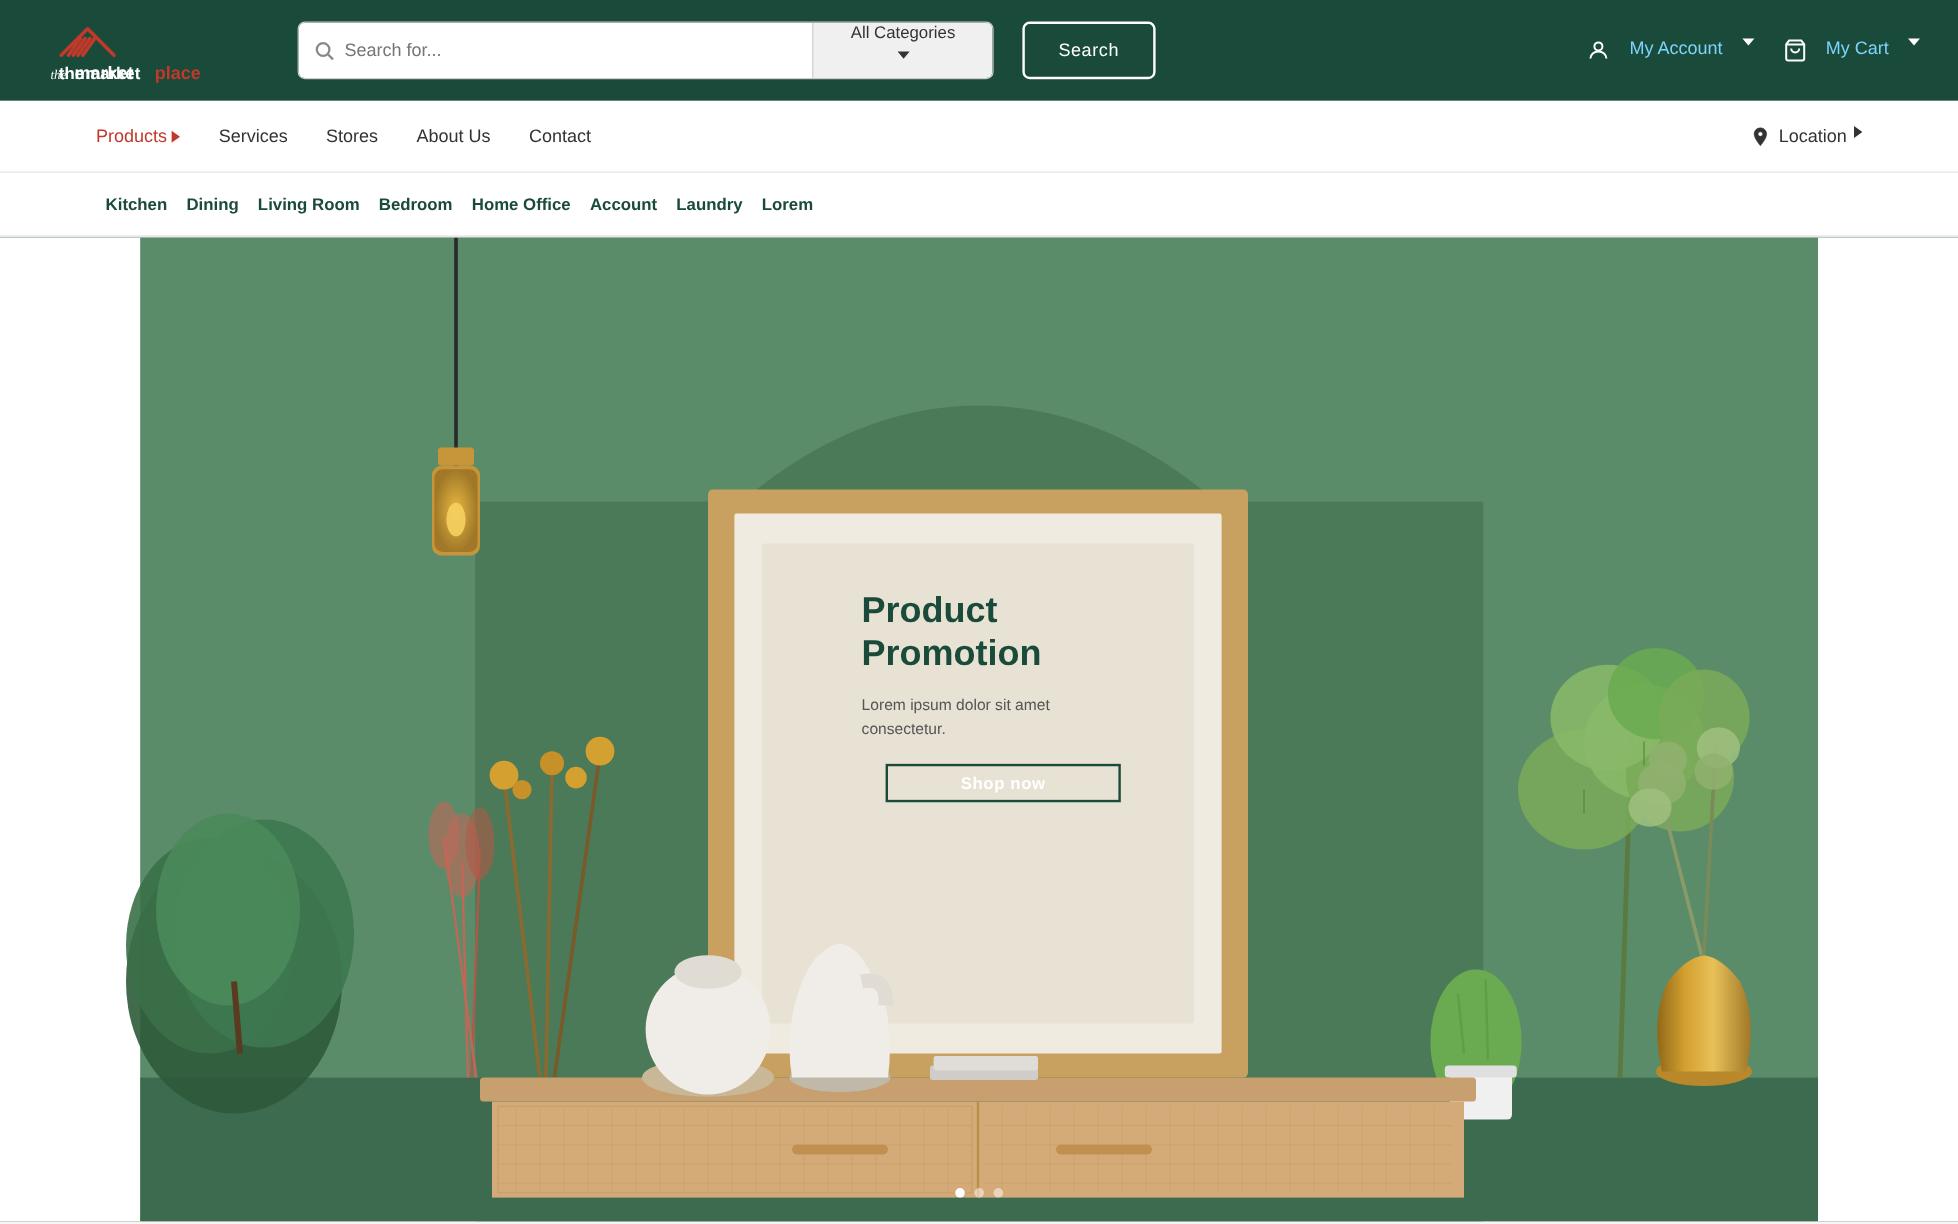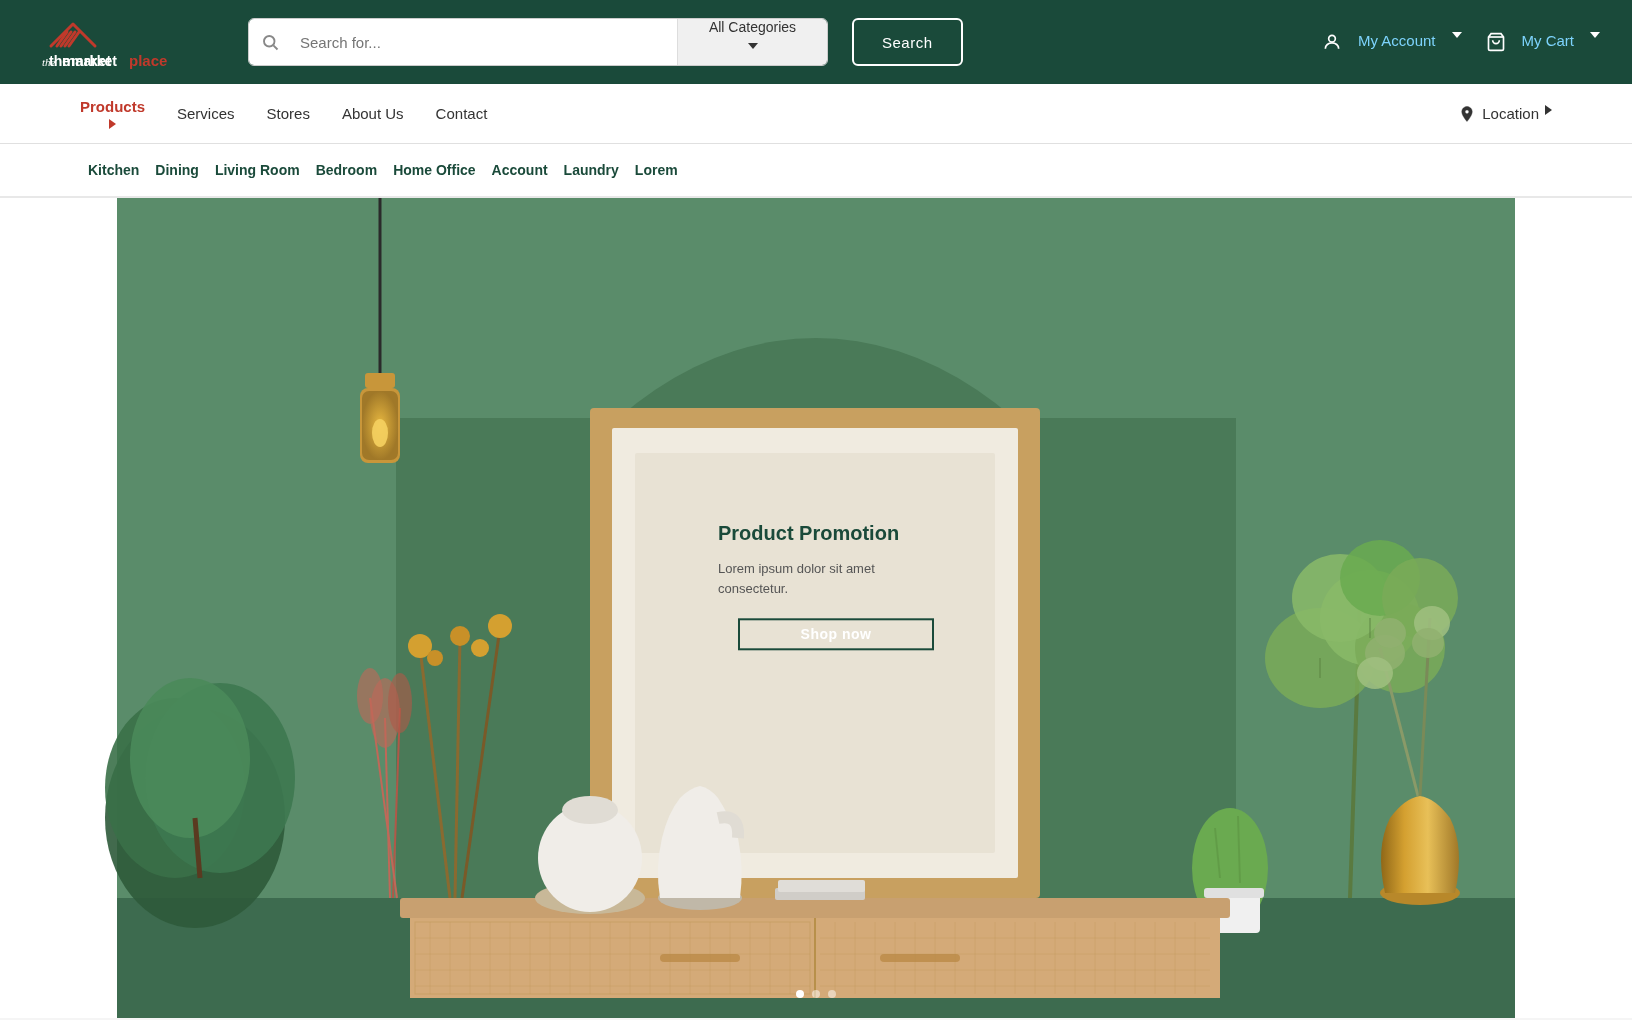--- a/index.html
+++ b/index.html
@@ -35,21 +35,21 @@
       overflow: hidden;
       border: 1px solid #ccc;
     }
 
     .search-input-wrap {
       display: flex;
       align-items: center;
       background: #fff;
       padding: 0 12px;
       flex: 1;
-      gap: 21px;
+      gap: 8px;
     }
 
     .search-icon-svg {
       color: #999;
       flex-shrink: 0;
     }
 
     .search-input {
       border: none;
       outline: none;
@@ -129,22 +129,21 @@
       color: #333;
       cursor: pointer;
       display: flex;
       align-items: center;
       gap: 4px;
       text-decoration: none;
     }
 
     .nav-item.active {
       color: #c0392b;
-      font-weight: 700;
-      flex-direction: column;
+      font-weight: 400;
     }
 
     .location-nav {
       display: flex;
       align-items: flex-start;
       gap: 6px;
       font-size: 15px;
       color: #333;
       cursor: pointer;
       font-weight: 500;
@@ -523,21 +522,21 @@
 
     <path d="M718 620 Q740 615 738 640" stroke="#e0dcd4" stroke-width="12" fill="none"></path>
 
     <rect x="775" y="690" width="90" height="12" rx="2" fill="#d0cdc8"></rect>
     <rect x="778" y="682" width="87" height="12" rx="2" fill="#e0ddd8"></rect>
 
   </svg>
 
   <div style="position:absolute;z-index:20;top:50%;left:50%;transform:translate(-50%,-62%);width:240px;padding:0;">
     <div style="padding: 28px 22px;">
-      <div style="font-size:20px;font-weight:800;color:#1a4a3a;line-height:1.2;margin-bottom:14px;">Product Promotion</div>
+      <div style="font-size:30px;font-weight:800;color:#1a4a3a;line-height:1.2;margin-bottom:14px;">Product Promotion</div>
       <div style="font-size:13px;color:#555;line-height:1.5;margin-bottom:20px;">Lorem ipsum dolor sit amet consectetur.</div>
       <button style="border:2px solid #1a4a3a;background:transparent;color:#ffffff;font-size:14px;font-weight:700;padding:6px 0;cursor:pointer;width:100%;text-align:center;letter-spacing:0.5px;margin-left:20px;">Shop now</button>
     </div>
   </div>
 
   <div class="carousel-dots">
     <div class="dot active"></div>
     <div class="dot"></div>
     <div class="dot"></div>
   </div>

